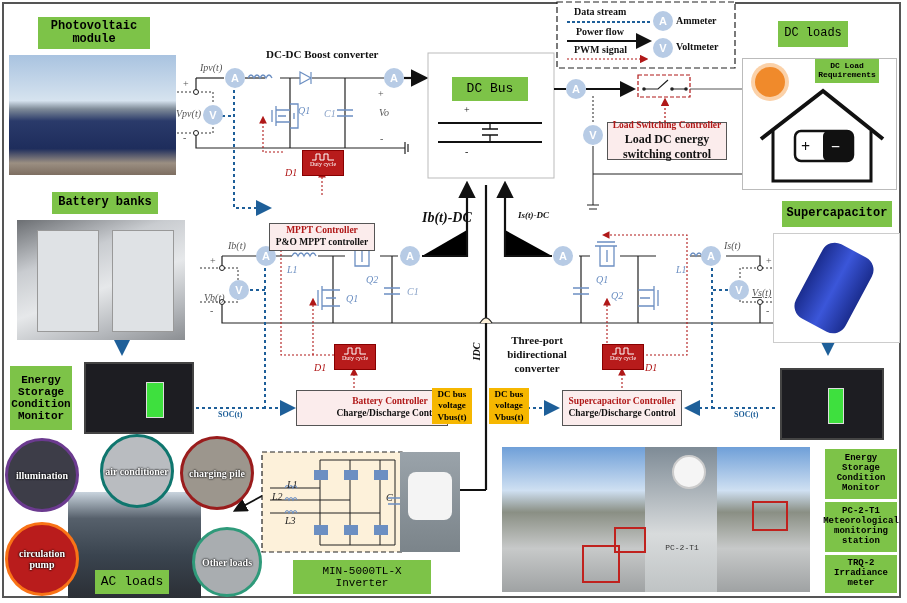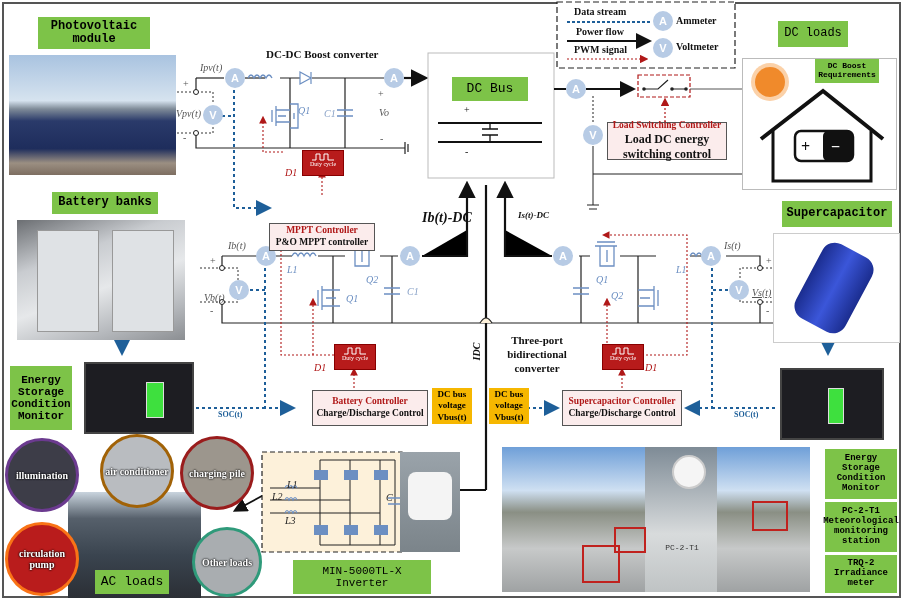--- a/index.html
+++ b/index.html
@@ -206,36 +206,36 @@
   <div style="position:absolute;left:12px;top:8px;width:30px;height:30px;border-radius:50%;background:#f08a2b;box-shadow:0 0 0 4px #fbd1a8;"></div>
   <svg width="153" height="130">
     <path d="M18,80 L80,32 L140,80" stroke="#111" stroke-width="4" fill="none"></path>
     <path d="M30,72 L30,122 L128,122 L128,72" stroke="#111" stroke-width="3" fill="none"></path>
     <rect x="52" y="72" width="58" height="30" rx="6" fill="#fff" stroke="#111" stroke-width="2.5"></rect>
     <rect x="80" y="72" width="30" height="30" rx="5" fill="#111"></rect>
     <text x="58" y="93" font-size="16" font-weight="bold" fill="#111">+</text>
     <text x="88" y="93" font-size="16" font-weight="bold" fill="#fff">−</text>
   </svg>
 </div>
-<div class="green-label" style="left:815px;top:59px;width:64px;height:24px;font-size:8px;">DC Boost Requirements</div>
+<div class="green-label" style="left:815px;top:59px;width:64px;height:24px;font-size:8px;">DC Load Requirements</div>
 <div class="photo" style="left:400px;top:452px;width:60px;height:100px;background:linear-gradient(180deg,#9aa3aa,#7b848a);">
   <div style="position:absolute;left:8px;top:20px;width:44px;height:48px;border-radius:8px;background:#f4f4f4;"></div>
 </div>
 <div class="photo" style="left:68px;top:492px;width:133px;height:106px;background:linear-gradient(180deg,#c9d4de 0%,#56606b 25%,#3a444f 60%,#2b2f35 100%);"></div>
 <div class="photo" style="left:502px;top:447px;width:308px;height:145px;background:linear-gradient(180deg,#6f9fd8 0%,#cfe0f2 30%,#8a8f84 45%,#c7c9c9 70%,#9fa2a3 100%);">
   <div style="position:absolute;left:143px;top:0;width:72px;height:145px;background:linear-gradient(180deg,#7e8b96,#d8dbdc 60%,#bfc3c4);"></div>
   <div style="position:absolute;left:152px;top:96px;width:56px;font-size:8px;color:#333;text-align:center;font-family:'Liberation Mono',monospace;">PC-2-T1</div>
   <div style="position:absolute;left:170px;top:8px;width:30px;height:30px;border-radius:50%;background:#f5f5f5;border:2px solid #ccc;"></div>
   <div style="position:absolute;left:112px;top:80px;width:28px;height:22px;border:2px solid #c0221e;"></div>
   <div style="position:absolute;left:80px;top:98px;width:34px;height:34px;border:2px solid #c0221e;"></div>
   <div style="position:absolute;left:250px;top:54px;width:32px;height:26px;border:2px solid #c0221e;"></div>
 </div>
 
 <div class="round" style="left:5px;top:438px;width:68px;height:68px;background:#3d3d48;border:3px solid #6b3a8f;">illumination</div>
-<div class="round" style="left:100px;top:434px;width:68px;height:68px;background:#b9bcc0;border:3px solid #a16207;">air conditioner</div>
+<div class="round" style="left:100px;top:434px;width:68px;height:68px;background:#b9bcc0;border:3px solid #0f766e;">air conditioner</div>
 <div class="round" style="left:180px;top:436px;width:68px;height:68px;background:#9c968d;border:3px solid #9a1c1c;">charging pile</div>
 <div class="round" style="left:5px;top:522px;width:68px;height:68px;background:#b91c1c;border:3px solid #f97316;">circulation pump</div>
 <div class="round" style="left:192px;top:527px;width:64px;height:64px;background:#a9adb0;border:3px solid #2f9a7a;">Other loads</div>
 
 <div class="green-label" style="left:825px;top:449px;width:72px;height:50px;font-size:9px;">Energy Storage Condition Monitor</div>
 <div class="green-label" style="left:825px;top:502px;width:72px;height:50px;font-size:9px;">PC-2-T1 Meteorological monitoring station</div>
 <div class="green-label" style="left:825px;top:555px;width:72px;height:38px;font-size:9px;">TRQ-2 Irradiance meter</div>
 
 <div class="blk" style="left:574px;top:6px;">Data stream</div>
 <div class="blk" style="left:576px;top:26px;">Power flow</div>
@@ -318,21 +318,21 @@
 </div>
 
 <div class="ctrl" style="left:269px;top:195px;width:104px;height:26px;margin-top:28px;">
   <span class="t1">MPPT Controller</span>
   <span class="t2">P&amp;O MPPT controller</span>
 </div>
 <div class="ctrl" style="left:607px;top:122px;width:118px;height:36px;">
   <span class="t1">Load Switching Controller</span>
   <span class="t2" style="font-size:12px;">Load DC energy switching control</span>
 </div>
-<div class="ctrl" style="left:312px;top:390px;width:114px;height:34px;">
+<div class="ctrl" style="left:296px;top:390px;width:114px;height:34px;padding-left:36px;">
   <span class="t1">Battery Controller</span>
   <span class="t2">Charge/Discharge Control</span>
 </div>
 <div class="ctrl" style="left:562px;top:390px;width:118px;height:34px;">
   <span class="t1">Supercapacitor Controller</span>
   <span class="t2">Charge/Discharge Control</span>
 </div>
 
 <div class="yellow" style="left:432px;top:388px;width:40px;height:36px;">
   <span>DC bus</span>

